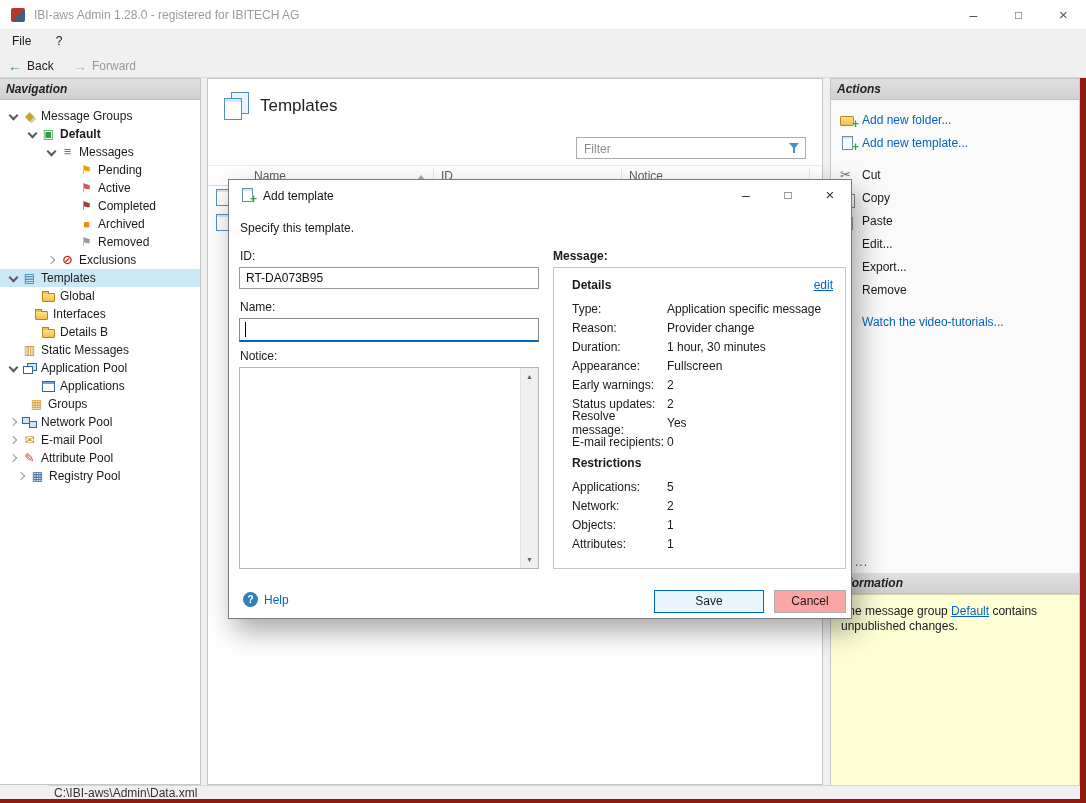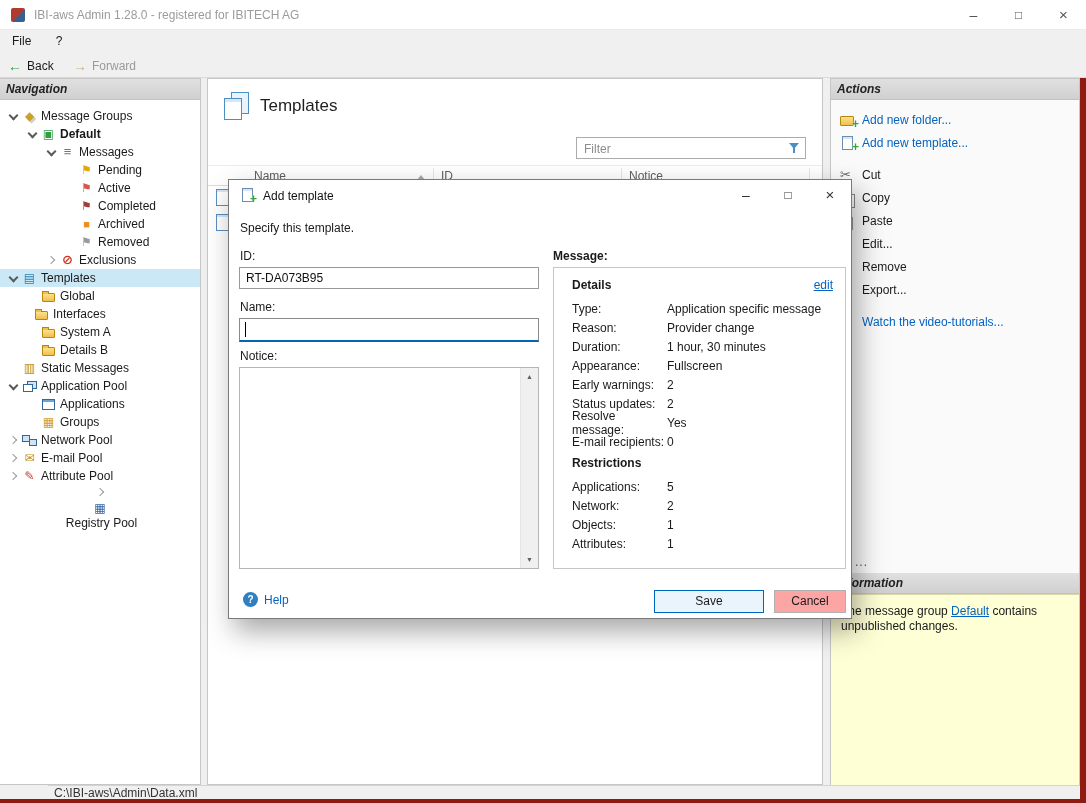--- a/index.html
+++ b/index.html
@@ -242,63 +242,58 @@
           <span class="tree-label">Global</span>
         </div>
         <div class="tree-row" style="padding-left: 18px; text-align: center;">
           <span class="chevron none"></span>
           <span class="ti ico-folder"></span>
           <span class="tree-label">Interfaces</span>
         </div>
         <div class="tree-row" style="padding-left: 25px;">
           <span class="chevron none"></span>
           <span class="ti ico-folder"></span>
-          <span class="tree-label">System A</span>
-        </div>
-        <div class="tree-row" style="padding-left: 25px;">
-          <span class="chevron none"></span>
-          <span class="ti ico-folder"></span>
           <span class="tree-label">Details B</span>
         </div>
         <div class="tree-row" style="padding-left: 6px;">
           <span class="chevron none"></span>
           <span class="ti ico-static-messages"></span>
           <span class="tree-label">Static Messages</span>
         </div>
         <div class="tree-row" style="padding-left: 6px;">
           <span class="chevron expanded"></span>
           <span class="ti ico-application-pool"></span>
           <span class="tree-label">Application Pool</span>
         </div>
         <div class="tree-row" style="padding-left: 25px;">
           <span class="chevron none"></span>
           <span class="ti ico-applications"></span>
           <span class="tree-label">Applications</span>
         </div>
-        <div class="tree-row" style="padding-left: 25px;">
+        <div class="tree-row" style="padding-left: 13px;">
           <span class="chevron none"></span>
           <span class="ti ico-groups"></span>
           <span class="tree-label">Groups</span>
         </div>
         <div class="tree-row" style="padding-left: 6px;">
           <span class="chevron collapsed"></span>
           <span class="ti ico-network-pool"></span>
           <span class="tree-label">Network Pool</span>
         </div>
         <div class="tree-row" style="padding-left: 6px;">
           <span class="chevron collapsed"></span>
           <span class="ti ico-email-pool"></span>
           <span class="tree-label">E-mail Pool</span>
         </div>
         <div class="tree-row" style="padding-left: 6px;">
           <span class="chevron collapsed"></span>
           <span class="ti ico-attribute-pool"></span>
           <span class="tree-label">Attribute Pool</span>
         </div>
-        <div class="tree-row" style="padding-left: 0; flex-direction: column;">
+        <div class="tree-row" style="padding-left: 14px;">
           <span class="chevron collapsed"></span>
           <span class="ti ico-registry-pool"></span>
           <span class="tree-label">Registry Pool</span>
         </div>
       </div>
   </div>
 
   <div class="content-panel">
     <span class="tpl-icon"></span>
     <span class="content-title">Templates</span>
@@ -342,25 +337,25 @@
         <div class="a-row">
           <span class="ai ai-paste"></span>
           <span class="a-label">Paste</span>
         </div>
         <div class="a-row">
           <span class="ai ai-none"></span>
           <span class="a-label">Edit...</span>
         </div>
         <div class="a-row">
           <span class="ai ai-none"></span>
+          <span class="a-label">Export...</span>
+        </div>
+        <div class="a-row">
+          <span class="ai ai-none"></span>
           <span class="a-label">Remove</span>
-        </div>
-        <div class="a-row">
-          <span class="ai ai-none"></span>
-          <span class="a-label">Export...</span>
         </div>
         <div class="a-gap"></div>
         <div class="a-row a-link">
           <span class="ai ai-none"></span>
           <span class="a-label">Watch the video-tutorials...</span>
         </div>
       </div>
     <span class="overflow-dots">...</span>
     <div class="panel-header info-header">Information</div>
     <div class="info-body">

